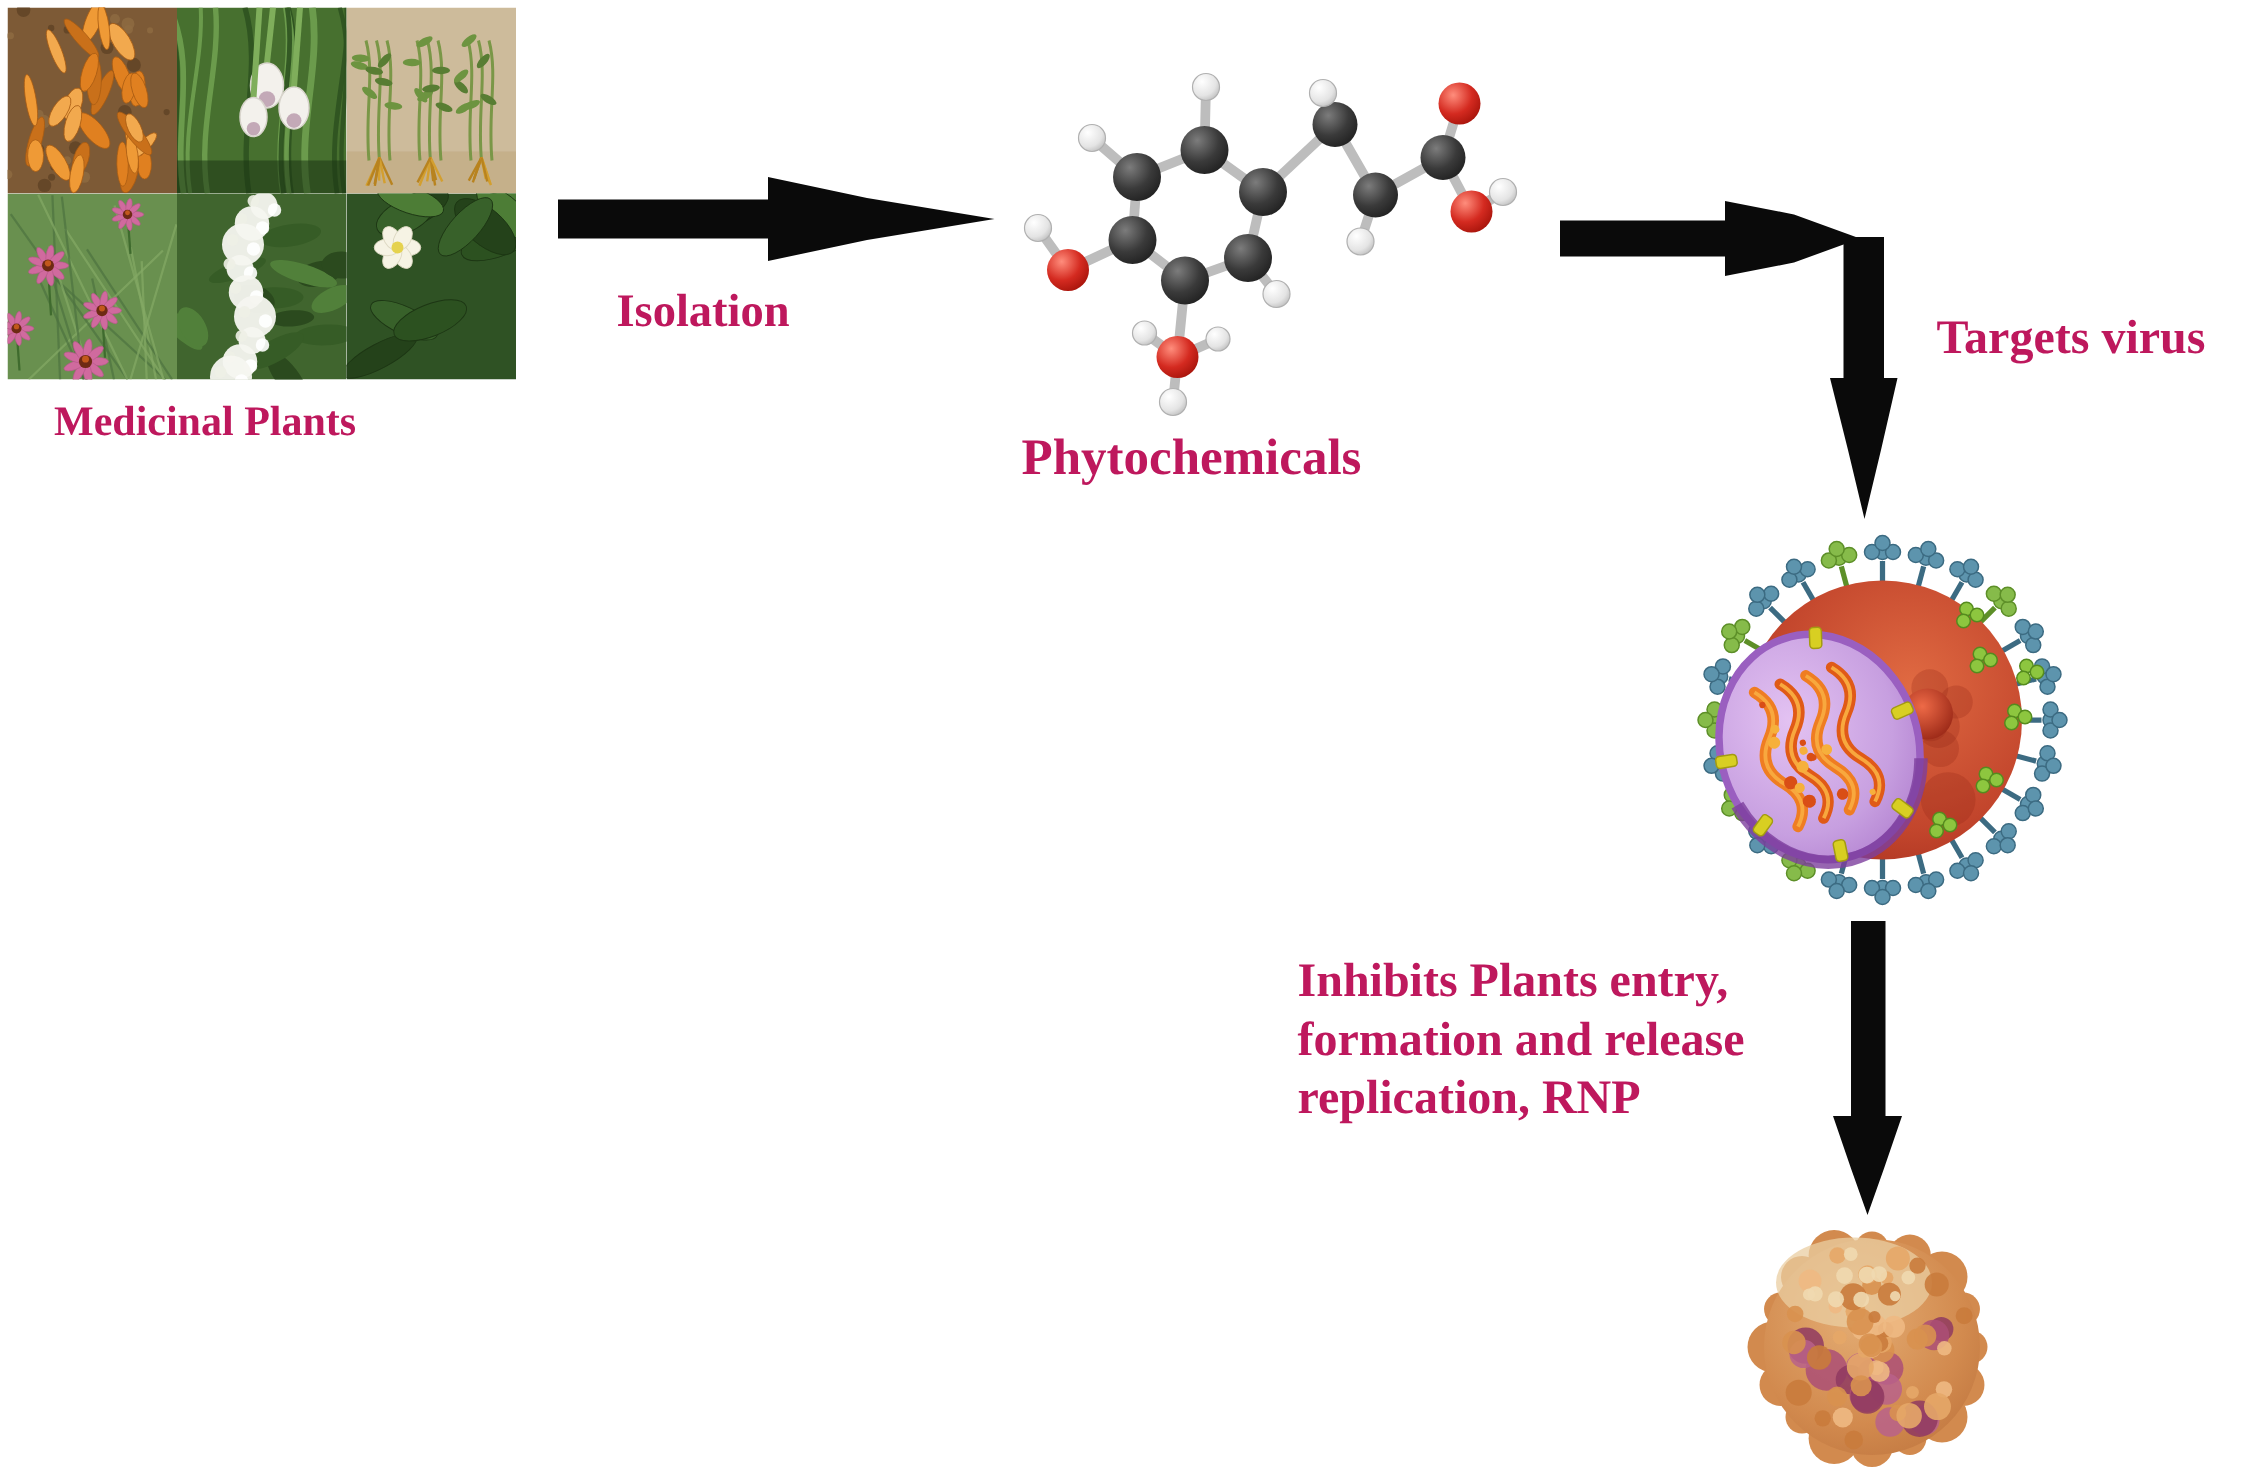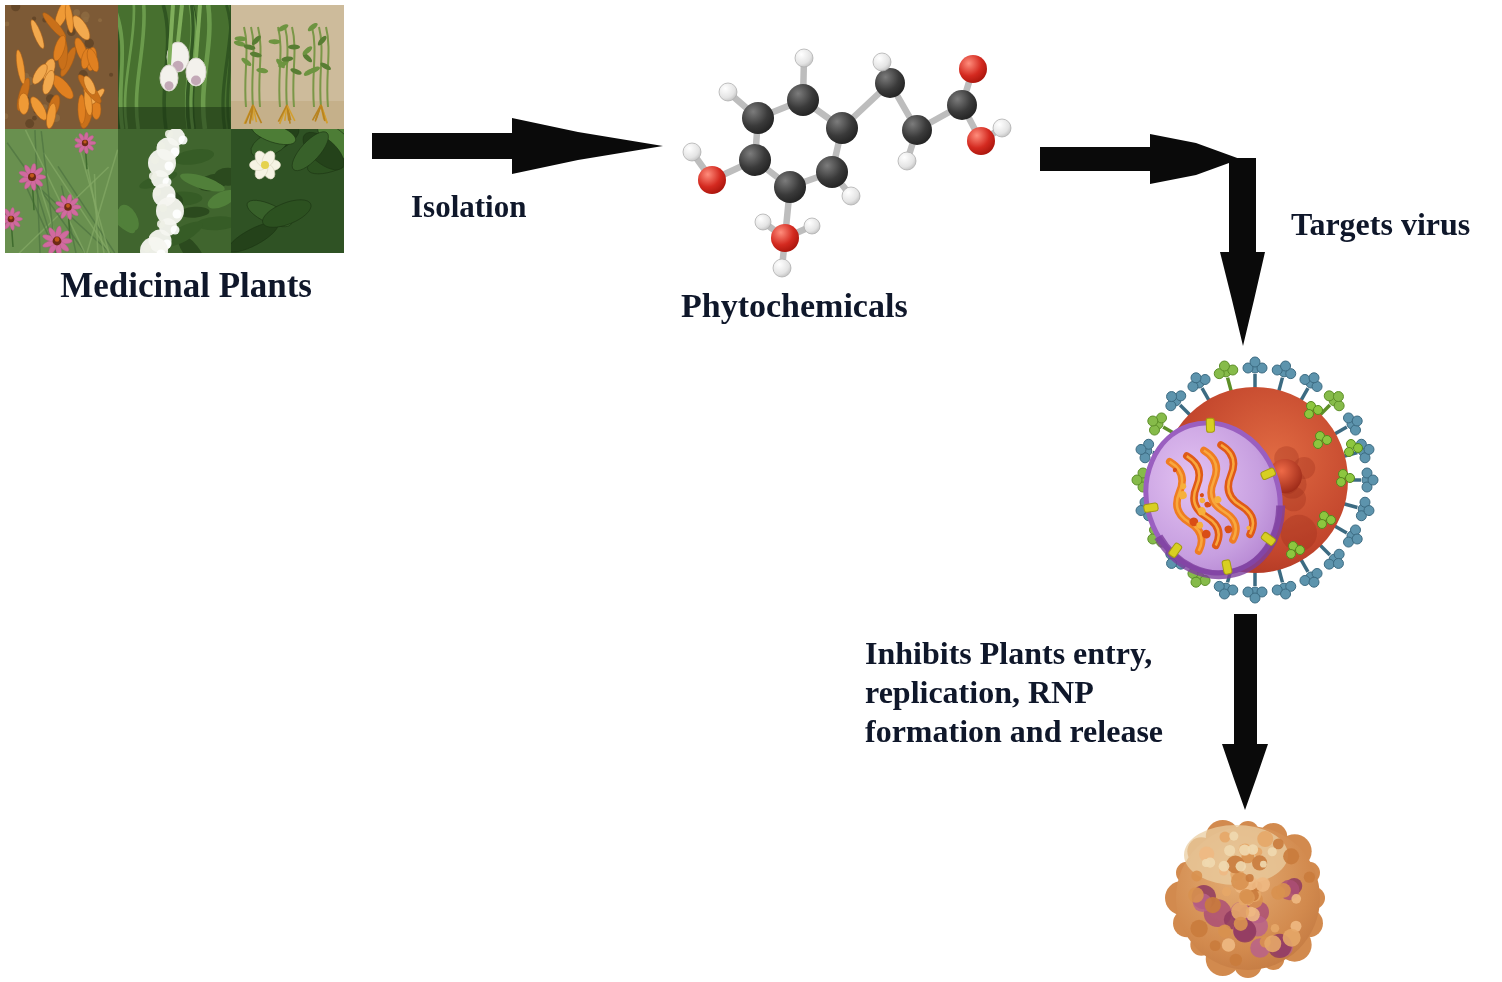--- a/index.html
+++ b/index.html
@@ -1,19 +1,19 @@
 <!DOCTYPE html>
 <html><head>
 <meta charset="utf-8">
 <style>
   html,body{margin:0;padding:0;background:#fff;}
   .canvas{position:relative;width:1502px;height:982px;background:#ffffff;overflow:hidden;
           font-family:"Liberation Serif","DejaVu Serif",serif;}
-  .lbl{position:absolute;font-weight:700;color:#0f172a;white-space:nowrap;font-family:Liberation Serif, serif;}
-  #medicinal-label{left:12px;top:266px;width:300px;text-align:right;font-size:35px;}
+  .lbl{position:absolute;font-weight:700;color:#be185d;white-space:nowrap;font-family:Liberation Serif, serif;}
+  #medicinal-label{left:36px;top:266px;width:300px;text-align:left;font-size:28px;}
   #isolation-label{left:411px;top:189px;font-size:31px;}
   #phyto-label{left:681px;top:287px;font-size:34px;}
   #targets-label{left:1291px;top:206px;font-size:32px;}
   #inhibits-label{left:865px;top:634px;font-size:32px;line-height:39px;}
   #inhibits-label span{display:block;white-space:nowrap;}
   .collage{position:absolute;left:5px;top:5px;width:339px;height:248px;
            display:grid;grid-template-columns:113px 113px 113px;grid-template-rows:124px 124px;}
   .collage svg{display:block;}
   .abs{position:absolute;}
   #arrow-layer{left:0;top:0;pointer-events:none;}
@@ -588,22 +588,22 @@
           <rect x="-12" y="63" width="8" height="14" rx="2.5" fill="#d8cf22" stroke="#a39b12" stroke-width="1" transform="rotate(186.51980175165698 -8 70)"></rect>
           <rect x="36" y="49" width="8" height="14" rx="2.5" fill="#d8cf22" stroke="#a39b12" stroke-width="1" transform="rotate(144.46232220802563 40 56)"></rect>
           <rect x="56" y="-13" width="8" height="14" rx="2.5" fill="#d8cf22" stroke="#a39b12" stroke-width="1" transform="rotate(84.28940686250036 60 -6)"></rect>
           <rect x="16" y="-77" width="8" height="14" rx="2.5" fill="#d8cf22" stroke="#a39b12" stroke-width="1" transform="rotate(15.945395900922847 20 -70)"></rect>
         </g>
       </g>
   </svg>
 
   <div id="inhibits-label" class="lbl">
     <span>Inhibits Plants entry,</span>
+    <span>formation and release</span>
     <span>replication, RNP</span>
-    <span>formation and release</span>
   </div>
 
   <svg id="bottom-virus-svg" class="abs" style="left:1158px;top:803px;" width="185" height="179" viewBox="0 0 185 179">
     <defs>
       <radialGradient id="gradVirB" cx="42%" cy="35%" r="85%">
           <stop offset="0%" stop-color="#e4ad74"></stop>
           <stop offset="60%" stop-color="#d28a4e"></stop>
           <stop offset="100%" stop-color="#b96f3a"></stop>
         </radialGradient>
     </defs>

